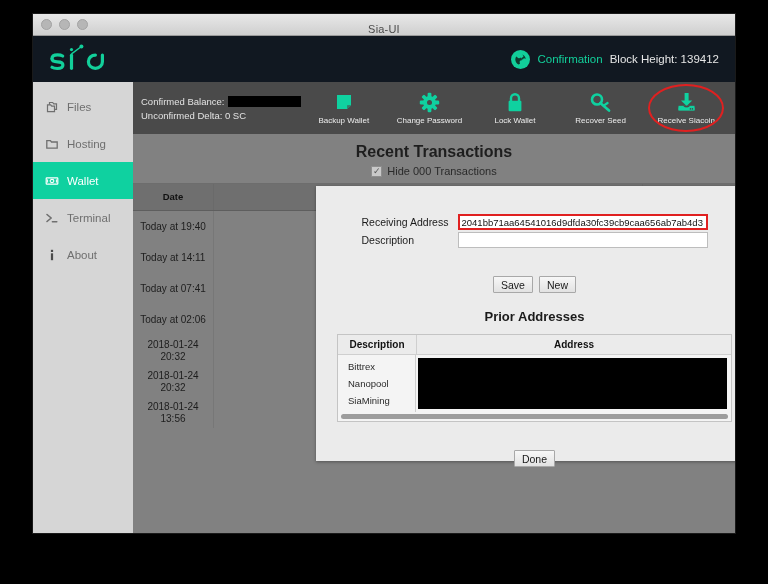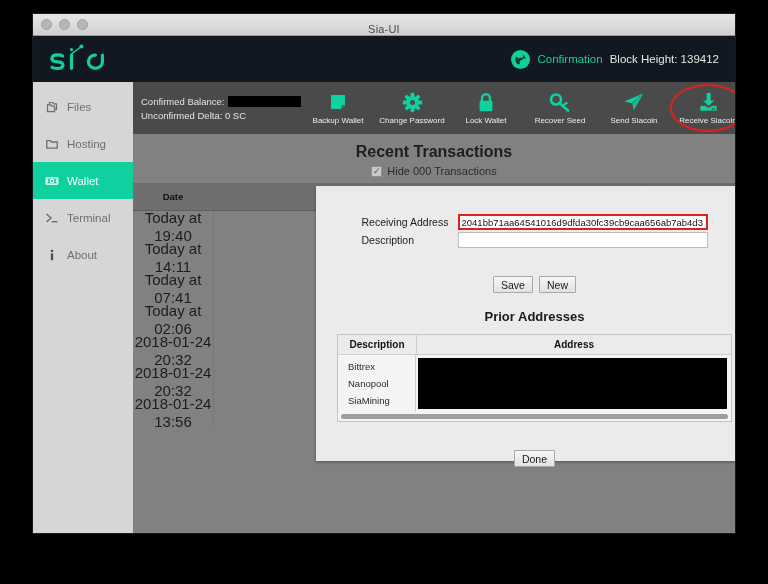--- a/index.html
+++ b/index.html
@@ -299,21 +299,21 @@
   }
   .col-date   { width: 80px; flex: 0 0 80px; border-right: 1px solid #6a6a6a; }
   .col-mid    { flex: 1 1 auto; min-width: 0; }
   .col-status { width: 92px; flex: 0 0 92px; border-left: 1px solid #6a6a6a; }
 
   #tx-body { flex: 1 1 auto; min-height: 0; }
   .tx-row { display: flex; height: 31px; }
   .td-date {
     width: 80px;
     flex: 0 0 80px;
-    font-size: 15px;
+    font-size: 10px;
     color: #1d1d1d;
     display: flex;
     align-items: center;
     justify-content: center;
     text-align: center;
     line-height: 1.15;
     border-right: 1px solid #777;
     white-space: pre-line;
   }
   .td-mid { flex: 1 1 auto; min-width: 0; }
@@ -644,29 +644,20 @@
               <span class="tool-ico">
                 <svg width="22" height="20" viewBox="0 0 22 20" aria-hidden="true">
                   <circle cx="7" cy="7.5" r="5" fill="none" stroke="#0fd1a0" stroke-width="2.6"></circle>
                   <path d="M10.3 11 19 18.6" stroke="#0fd1a0" stroke-width="2.6" stroke-linecap="round"></path>
                   <path d="M14.4 13.2 17.6 11" stroke="#0fd1a0" stroke-width="2.2" stroke-linecap="round"></path>
                 </svg>
               </span>
               <span class="tool-label">Recover Seed</span>
             </div>
 
-            <div class="tool-btn">
-              <span class="tool-ico">
-                <svg width="22" height="20" viewBox="0 0 22 20" aria-hidden="true">
-                  <path d="M20.5 1.2 1.5 9.4l7.2 1.8z" fill="#0fd1a0"></path>
-                  <path d="M20.5 1.2 9.4 11.6l1.3 6.6z" fill="#0fd1a0" opacity="0.85"></path>
-                </svg>
-              </span>
-              <span class="tool-label">Send Siacoin</span>
-            </div>
 
             <div class="tool-btn">
               <span class="tool-ico">
                 <svg width="21" height="20" viewBox="0 0 21 20" aria-hidden="true">
                   <rect x="8.6" y="1" width="4" height="8" fill="#0fd1a0"></rect>
                   <path d="M5 8.4h11.2L10.6 14z" fill="#0fd1a0"></path>
                   <path d="M2.5 13.8h16v4.6h-16z" fill="#0fd1a0"></path>
                   <path d="M2.5 13.8 7 13.8 10.6 16.8 14.2 13.8 18.5 13.8" fill="#4a4a4a"></path>
                   <rect x="2.5" y="15.4" width="16" height="3" fill="#0fd1a0"></rect>
                   <circle cx="14.4" cy="16.9" r="0.8" fill="#4a4a4a"></circle>

